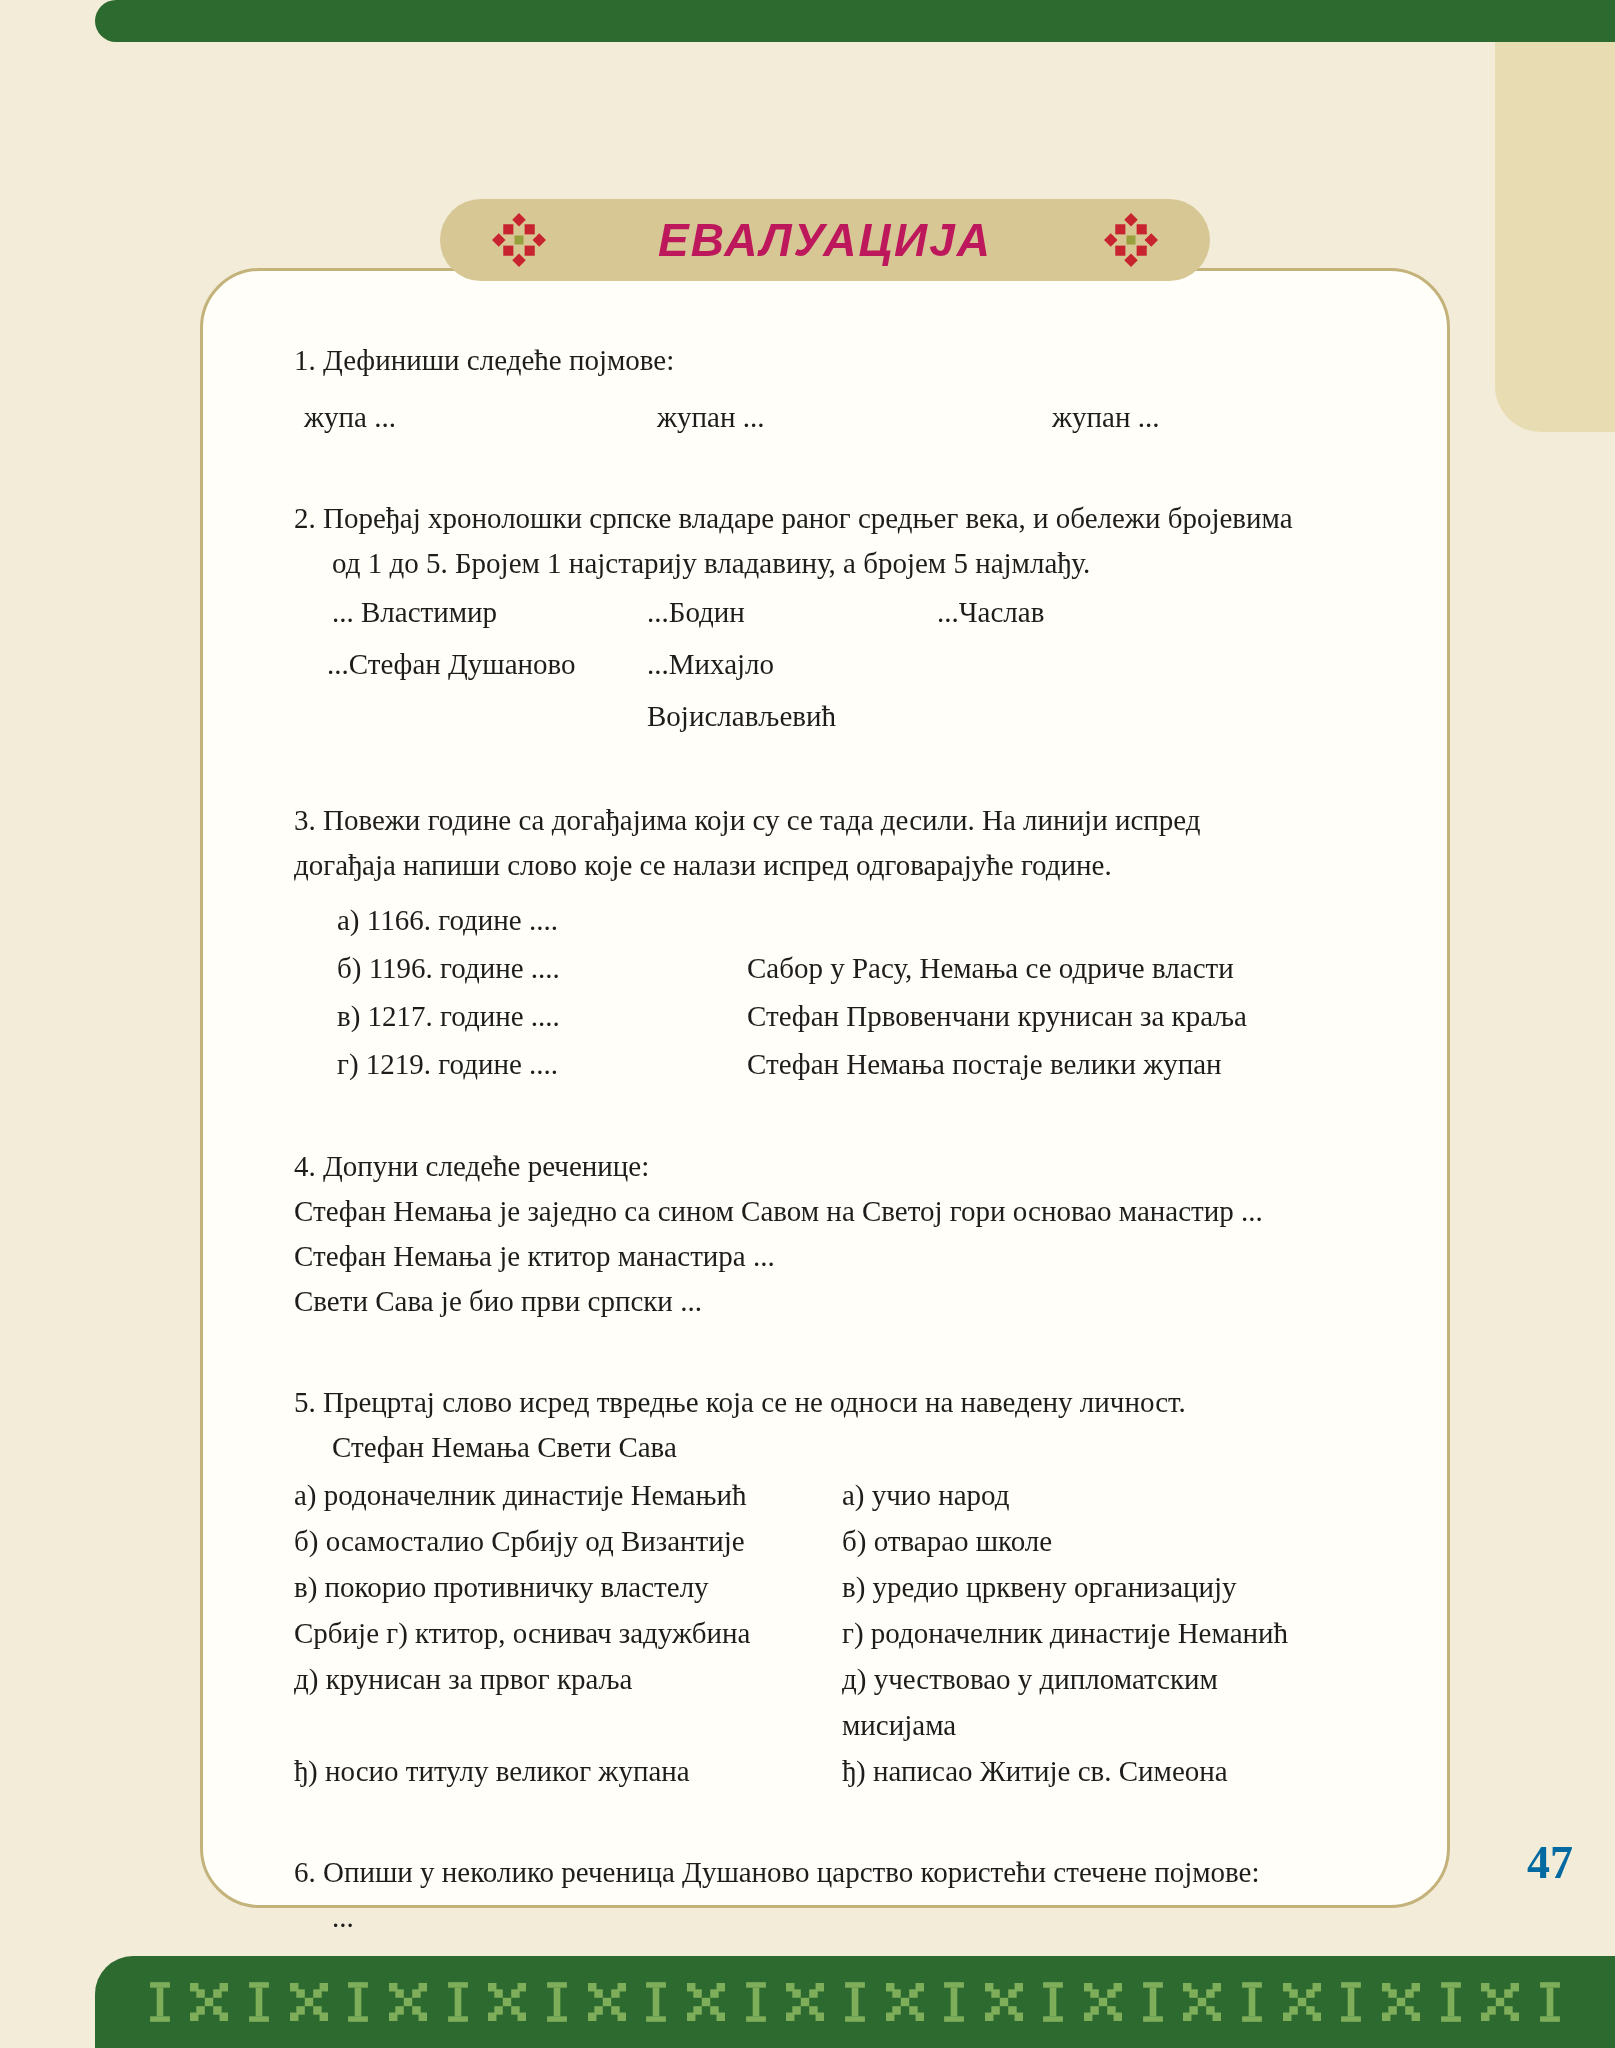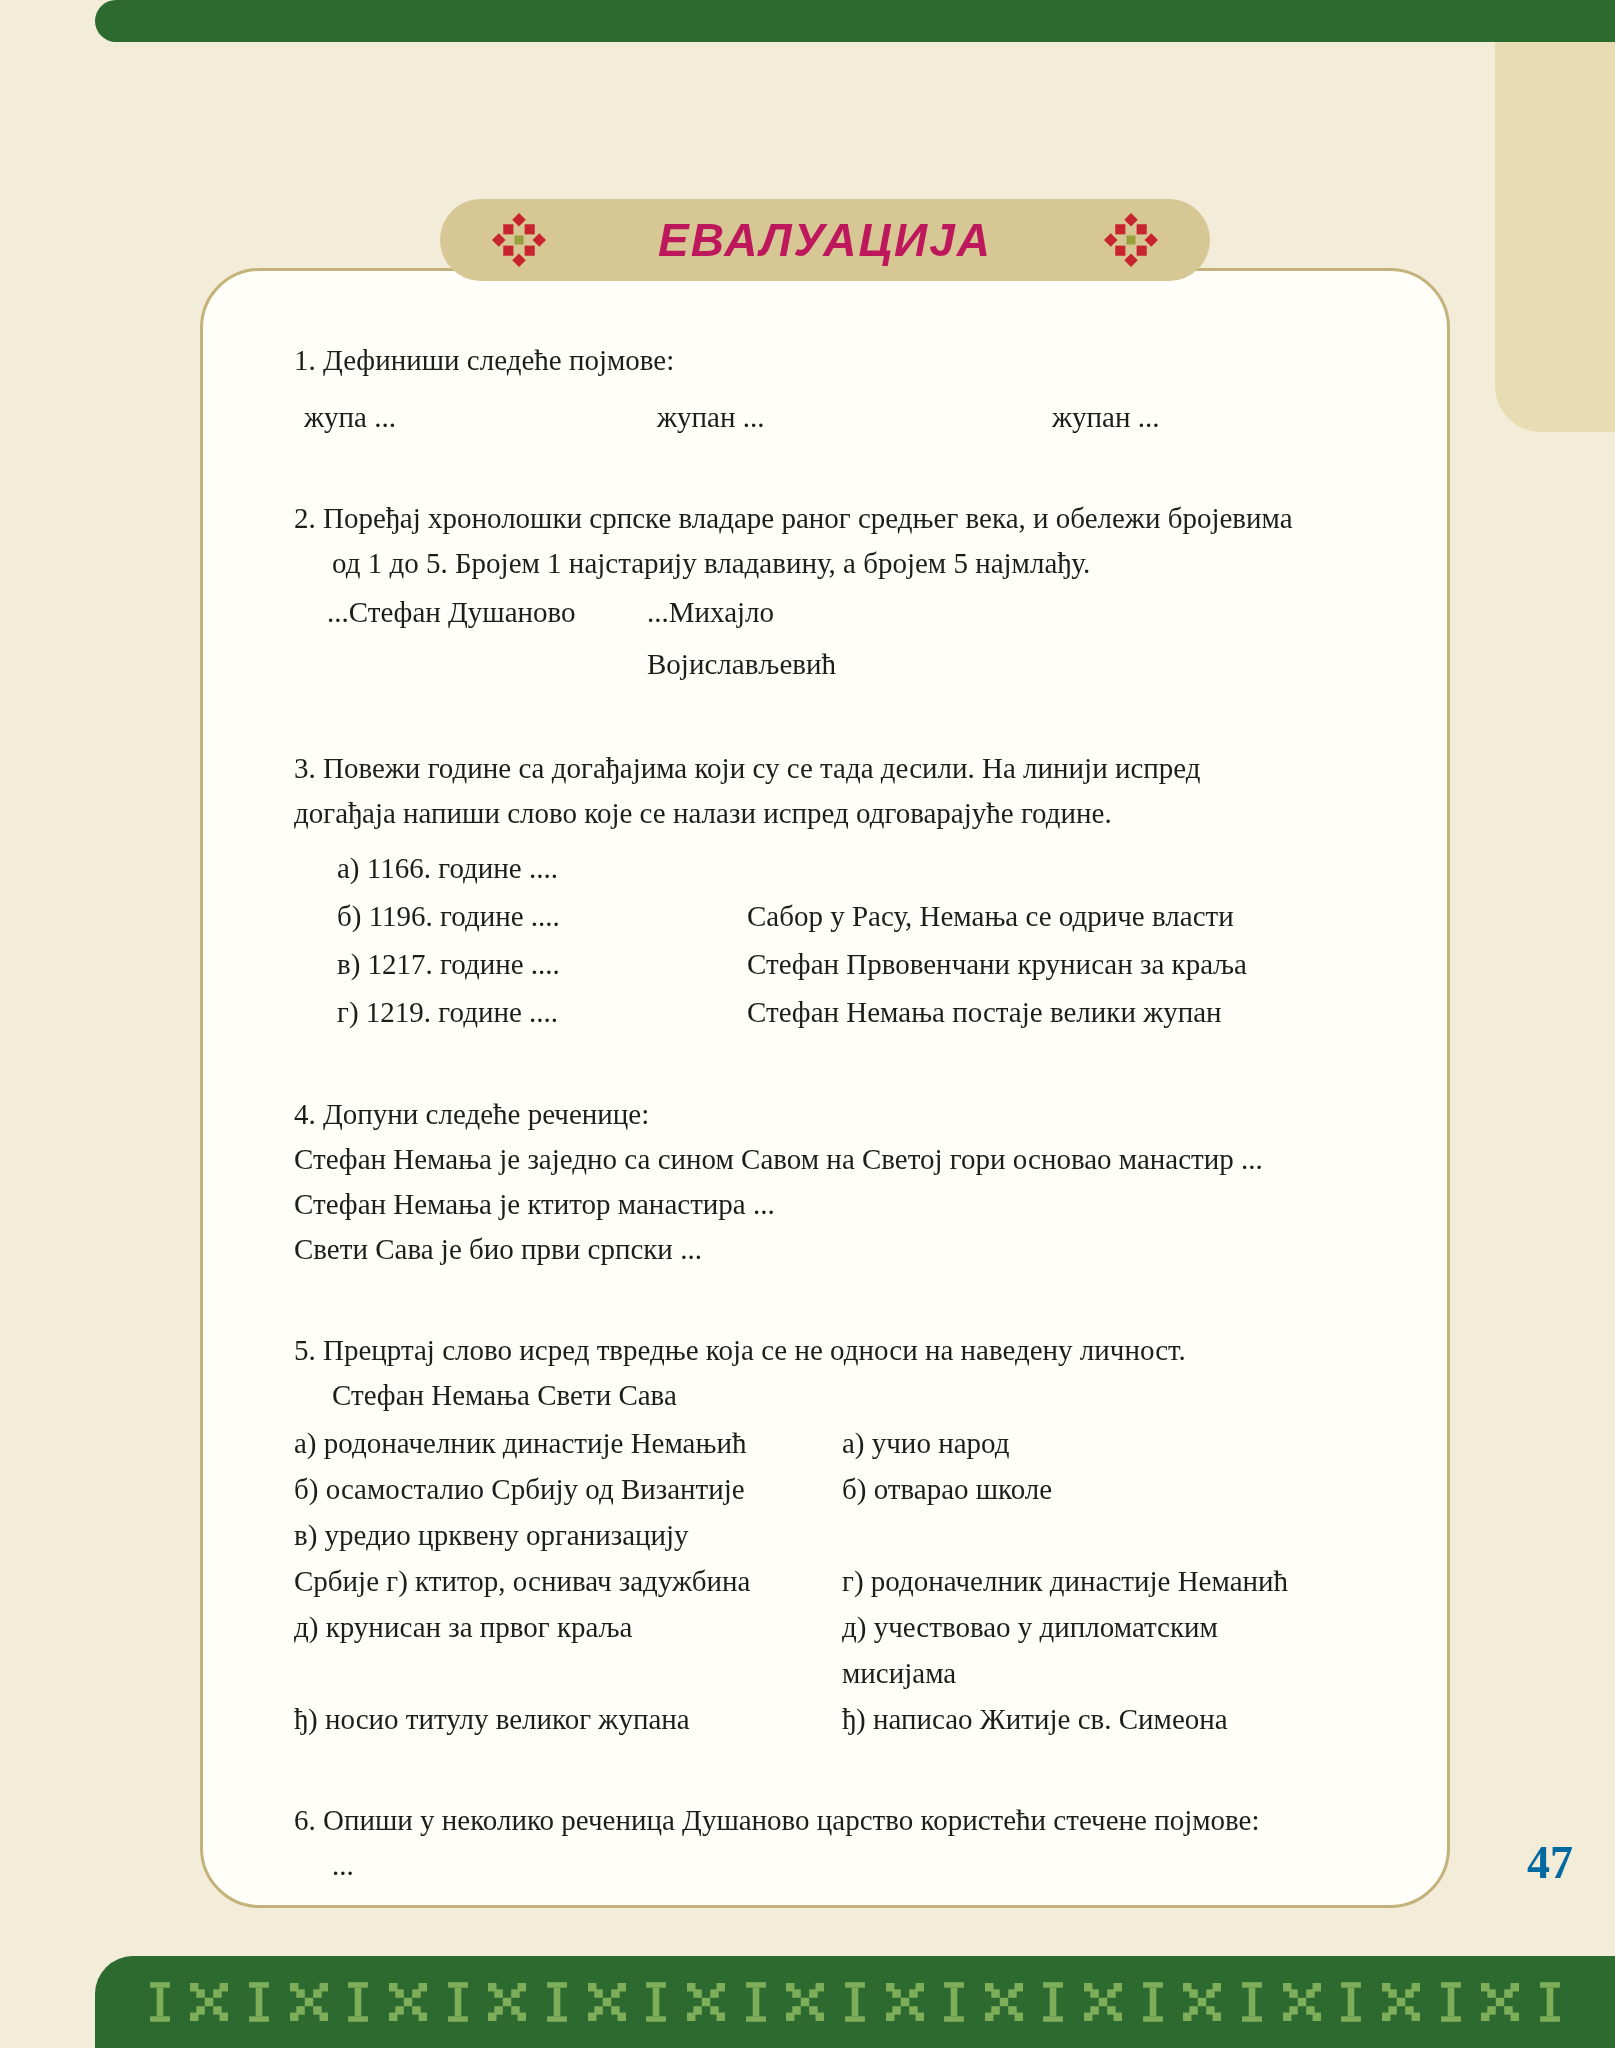--- a/index.html
+++ b/index.html
@@ -120,20 +120,25 @@
       <div class="terms-row">
         <span class="term-1">жупа ...</span>
         <span class="term-2">жупан ...</span>
         <span class="term-3">жупан ...</span>
       </div>
     </section>
 
     <section class="ex">
       <p class="line">2. Поређај хронолошки српске владаре раног средњег века, и обележи бројевима</p>
       <p class="line indent">од 1 до 5. Бројем 1 најстарију владавину, а бројем 5 најмлађу.</p>
+      <div class="names indent">
+        <span class="n1">... Властимир</span>
+        <span class="n2">...Бодин</span>
+        <span class="n3">...Часлав</span>
+      </div>
       <div class="names names2 indent-sm">
         <span class="n1">...Стефан Душаново</span>
         <span class="n2">...Михајло Војислављевић</span>
       </div>
     </section>
 
     <section class="ex">
       <p class="line">3. Повежи године са догађајима који су се тада десили. На линији испред</p>
       <p class="line">догађаја напиши слово које се налази испред одговарајуће године.</p>
       <div class="pairs">
@@ -168,20 +173,21 @@
       <div class="cols">
         <div class="crow">
           <span class="ccell-l">а) родоначелник династије Немањић</span>
           <span class="ccell-r">а) учио народ</span>
         </div>
         <div class="crow">
           <span class="ccell-l">б) осамосталио Србију од Византије</span>
           <span class="ccell-r">б) отварао школе</span>
         </div>
         <div class="crow">
+          <span class="ccell-l">в) покорио противничку властелу</span>
           <span class="ccell-r">в) уредио црквену организацију</span>
         </div>
         <div class="crow">
           <span class="ccell-l">Србије г) ктитор, оснивач задужбина</span>
           <span class="ccell-r">г) родоначелник династије Неманић</span>
         </div>
         <div class="crow">
           <span class="ccell-l">д) крунисан за првог краља</span>
           <span class="ccell-r">д) учествовао у дипломатским</span>
         </div>

